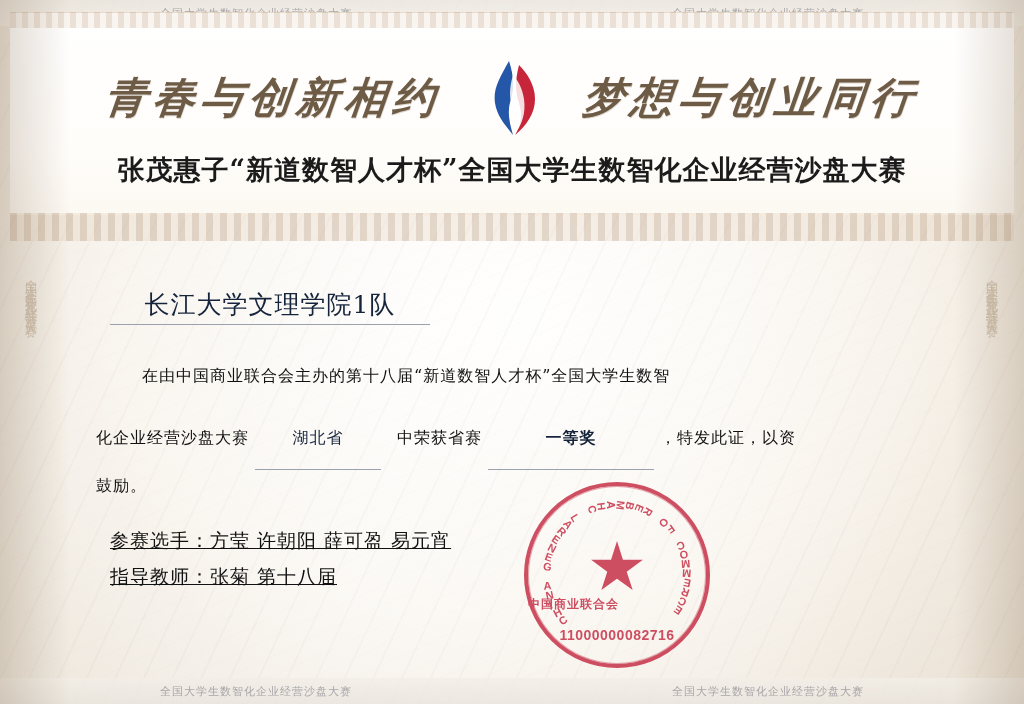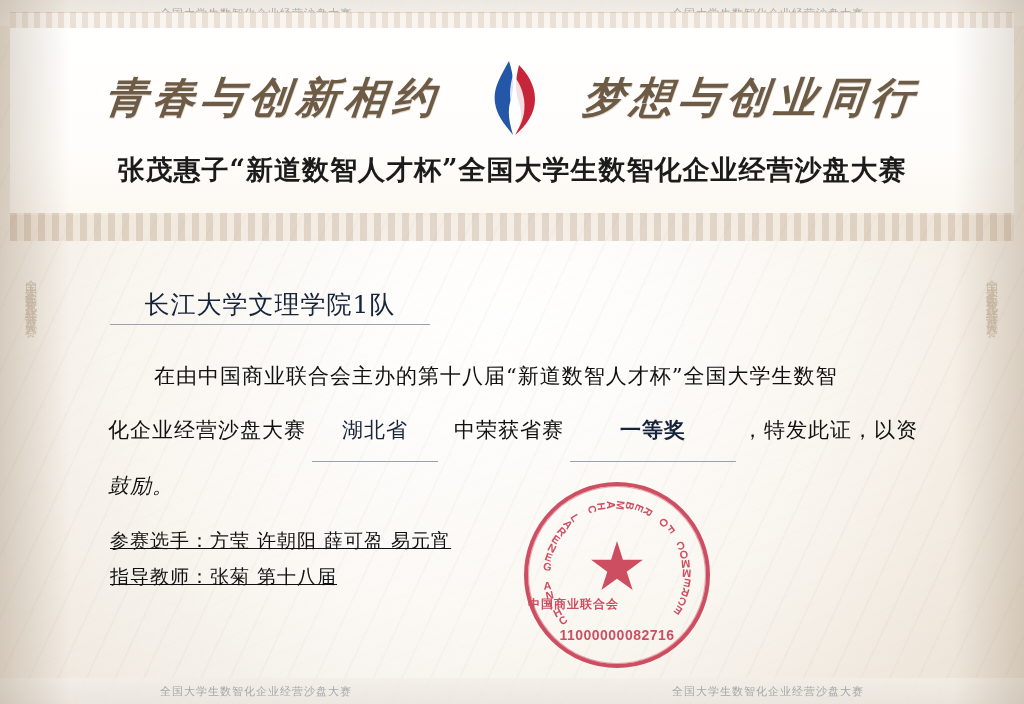--- a/index.html
+++ b/index.html
@@ -174,39 +174,39 @@
   }
   .recipient-suffix {
     font-size: 25px;
     color: #111;
     margin-left: 40px;
     letter-spacing: 1px;
   }
 
   .para {
     position: absolute;
-    left: 108px;
+    left: 96px;
     width: 830px;
     font-family: "DejaVu Serif", "Liberation Serif", serif;
-    font-size: 21px;
+    font-size: 16px;
     color: #111;
     line-height: 56px;
     letter-spacing: 1px;
   }
   .para.l1 { top: 108px; text-indent: 46px; }
   .para.l2 { top: 162px; display: flex; align-items: baseline; flex-wrap: nowrap; }
-  .para.l3 { top: 218px; font-style: italic; }
+  .para.l3 { top: 218px; }
 
   .fill-blank {
     display: inline-block;
     text-align: center;
     color: #15243b;
     border-bottom: 1px solid #9aa3ad;
     padding: 0 8px 3px 8px;
-    margin: 0 6px;
+    margin: 8px 6px;
     white-space: nowrap;
   }
   .fill-blank.province { min-width: 110px; }
   .fill-blank.award { min-width: 150px; font-weight: bold; }
 
   .signers {
     position: absolute;
     left: 110px;
     font-family: "DejaVu Serif", "Liberation Serif", serif;
     font-size: 19px;

